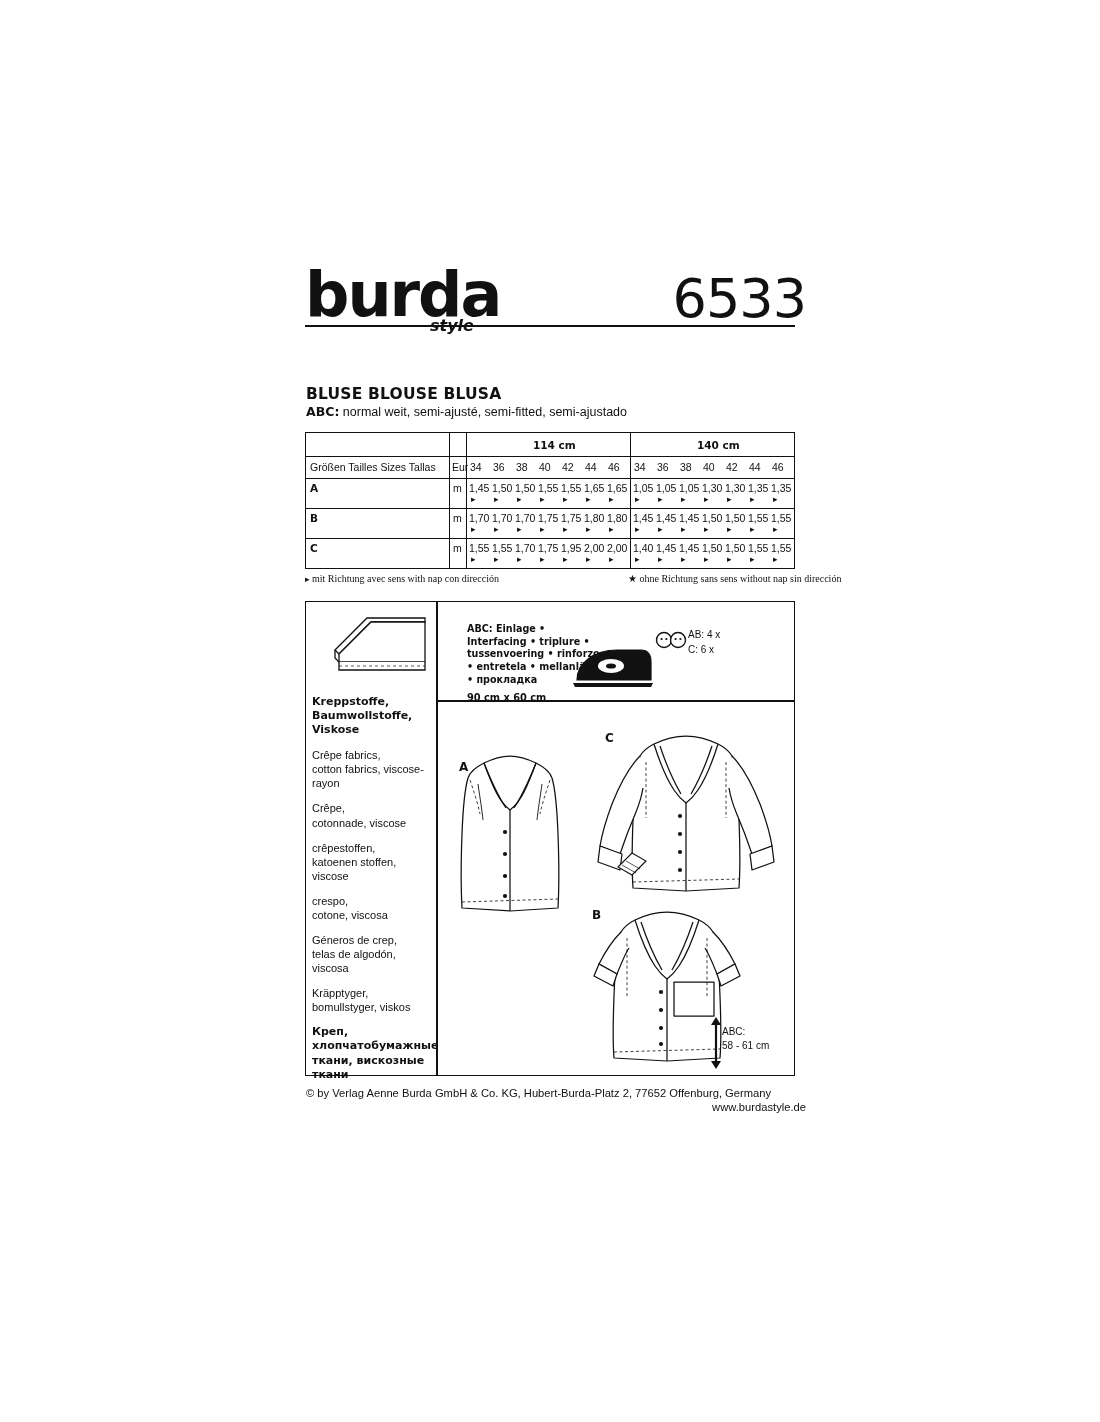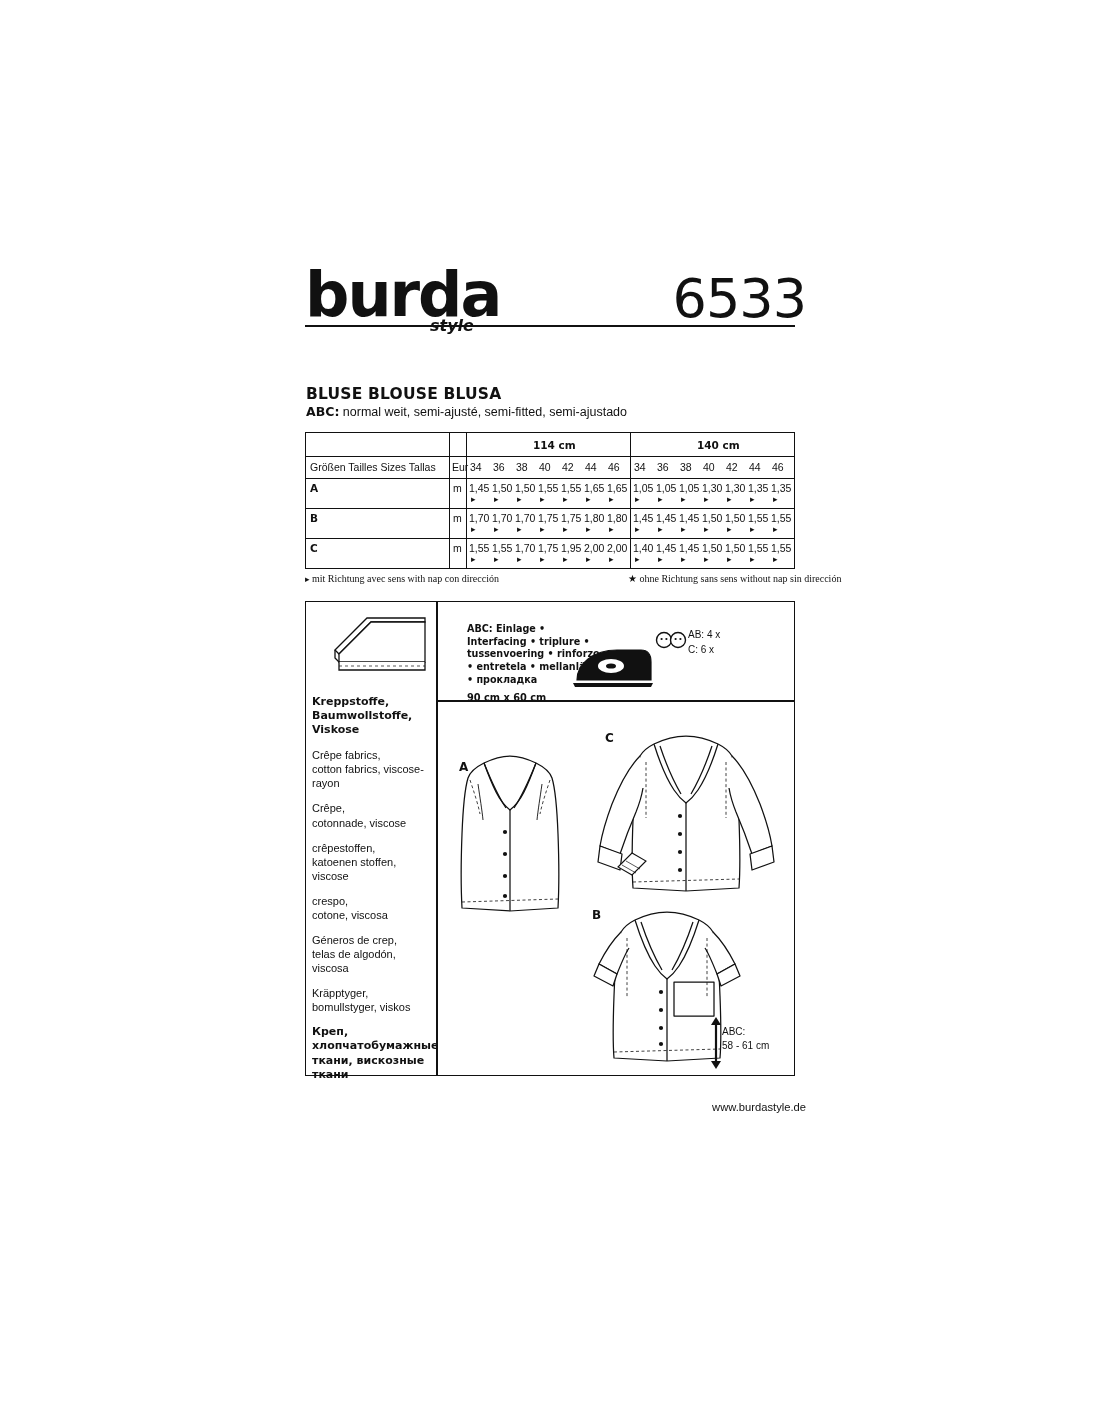--- a/index.html
+++ b/index.html
@@ -469,16 +469,17 @@
     <line x1="8" y1="6" x2="8" y2="46" stroke="#111" stroke-width="2.2"></line>
     <path d="M8 0 L13 8 L3 8 Z" fill="#111"></path>
     <path d="M8 52 L13 44 L3 44 Z" fill="#111"></path>
   </svg>
   <div class="abc-len">
     <div>ABC:</div>
     <div>58 - 61 cm</div>
   </div>
 
   <div class="footer">
+    <div>© by Verlag Aenne Burda GmbH &amp; Co. KG, Hubert-Burda-Platz 2, 77652 Offenburg, Germany</div>
   </div>
   <div class="footer-right">www.burdastyle.de</div>
 
 </div>
 
 </body></html>

